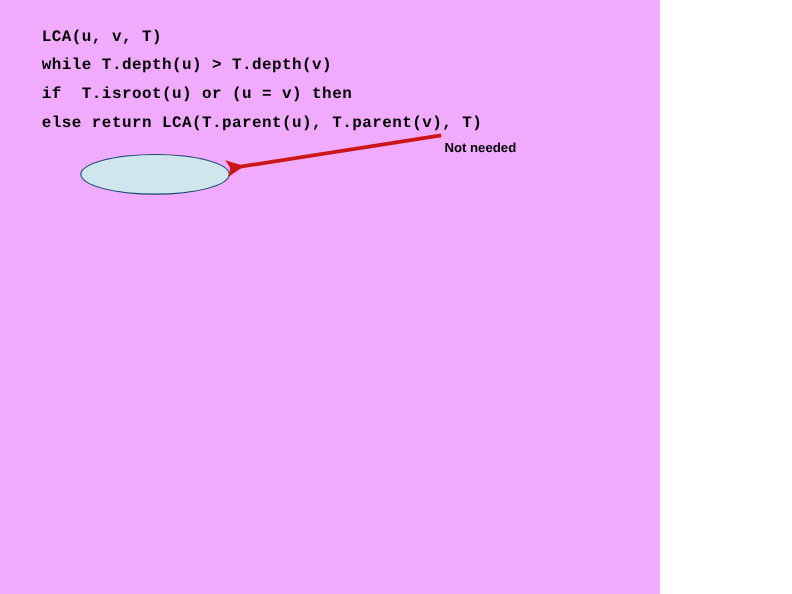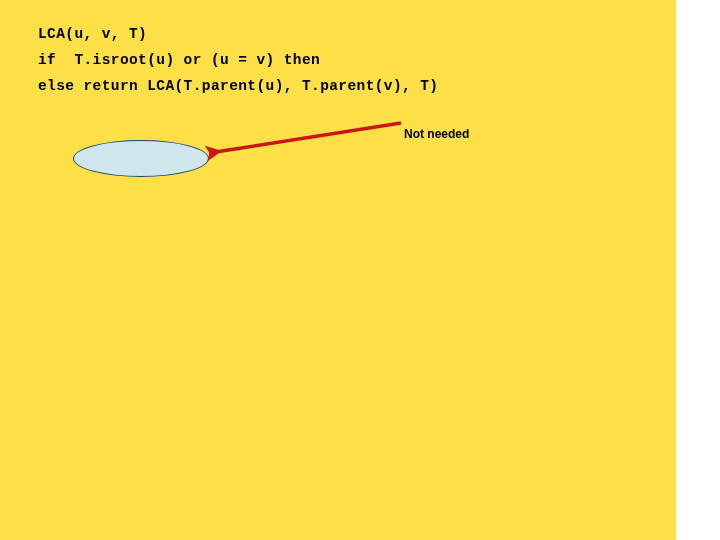--- a/index.html
+++ b/index.html
@@ -2,23 +2,23 @@
 <html><head>
 <meta charset="utf-8">
 <style>
   html, body {
     margin: 0;
     padding: 0;
     background: #ffffff;
   }
   #slide {
     position: relative;
-    width: 676px;
+    width: 600px;
     height: 540px;
-    background: #fde047;
+    background: #f0abfc;
     overflow: hidden;
     font-family: "Liberation Sans", sans-serif;
   }
 
   
   #code-block {
     position: absolute;
     left: 38px;
     top: 21px;
     width: 620px;
@@ -75,20 +75,21 @@
 </style>
 </head>
 <body>
 
 <div id="slide">
 
   <div id="highlight-ellipse"></div>
 
   <div id="code-block">
     <div class="code-line">LCA(u, v, T)</div>
+    <div class="code-line">while T.depth(u) &gt; T.depth(v)</div>
     <div class="code-line">if  T.isroot(u) or (u = v) then</div>
     <div class="code-line">else return LCA(T.parent(u), T.parent(v), T)</div>
   </div>
 
   <svg id="annotation-arrow" viewBox="0 0 225 56">
     <defs>
       <marker id="arrowhead" markerWidth="5" markerHeight="5" refX="4.1" refY="2.5" orient="auto" markerUnits="strokeWidth">
         <path d="M 5,0.2 L 0.2,2.5 L 5,4.8 L 3.9,2.5 Z" fill="#cc1517"></path>
       </marker>
     </defs>

